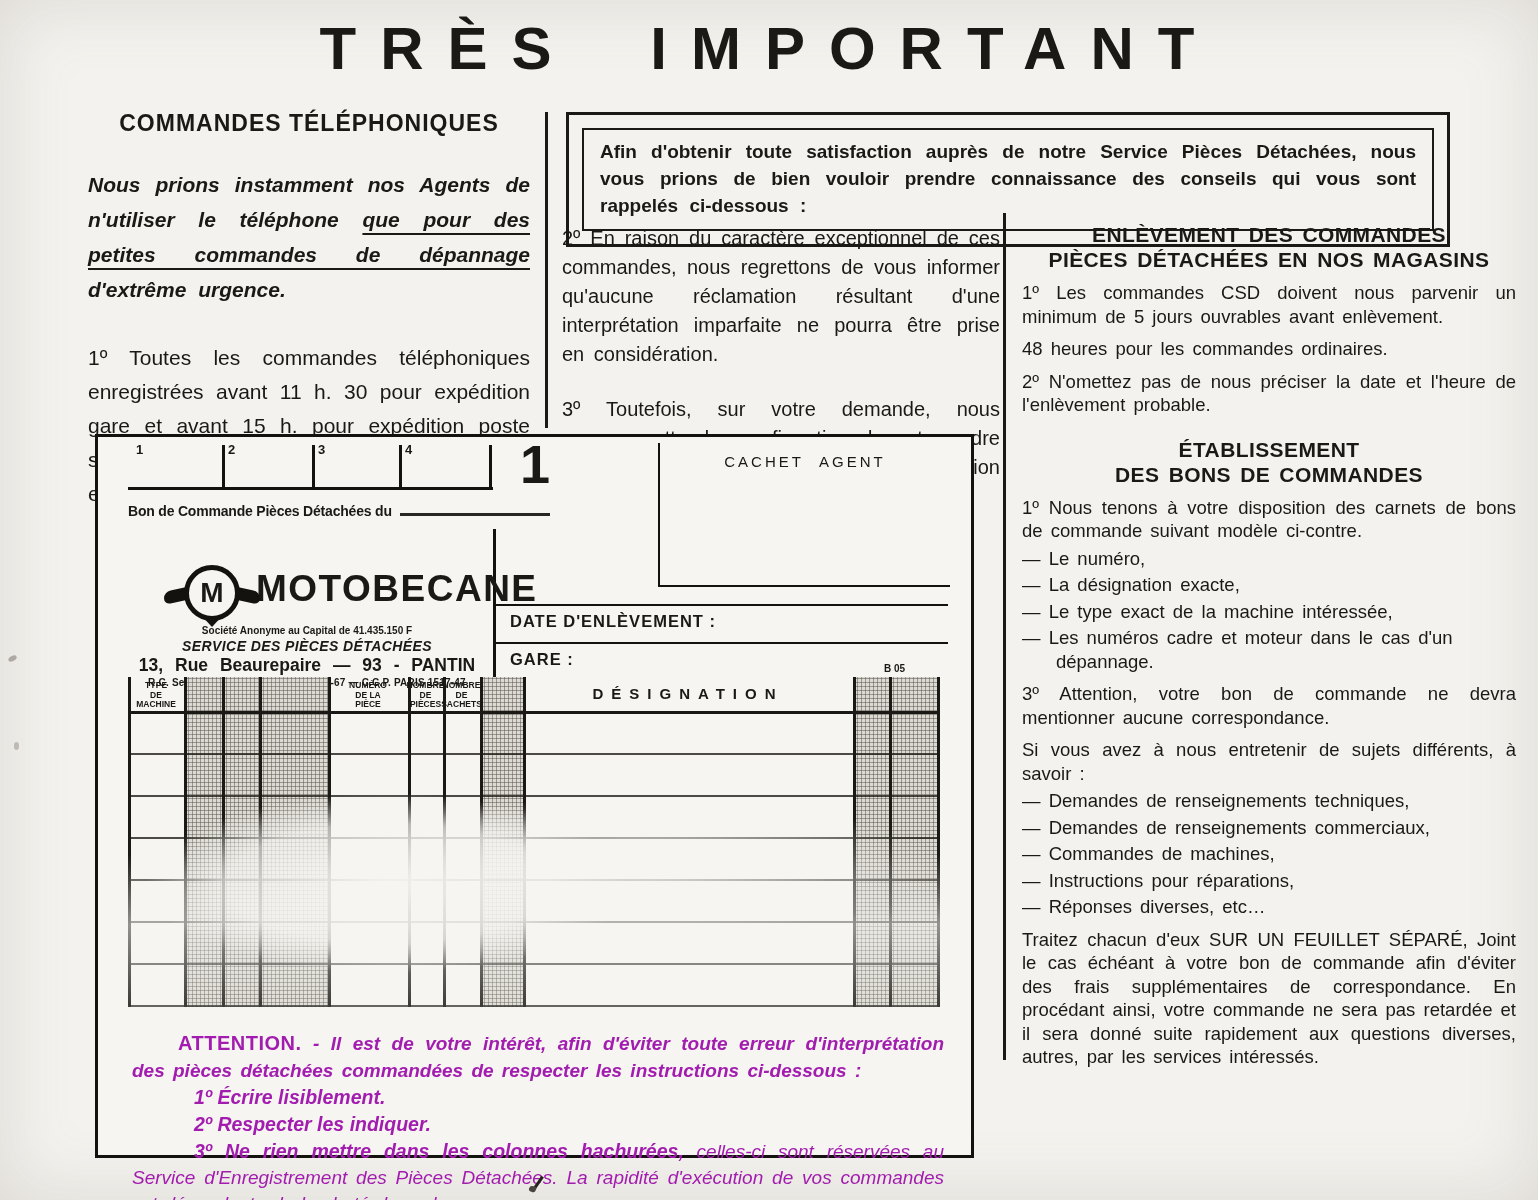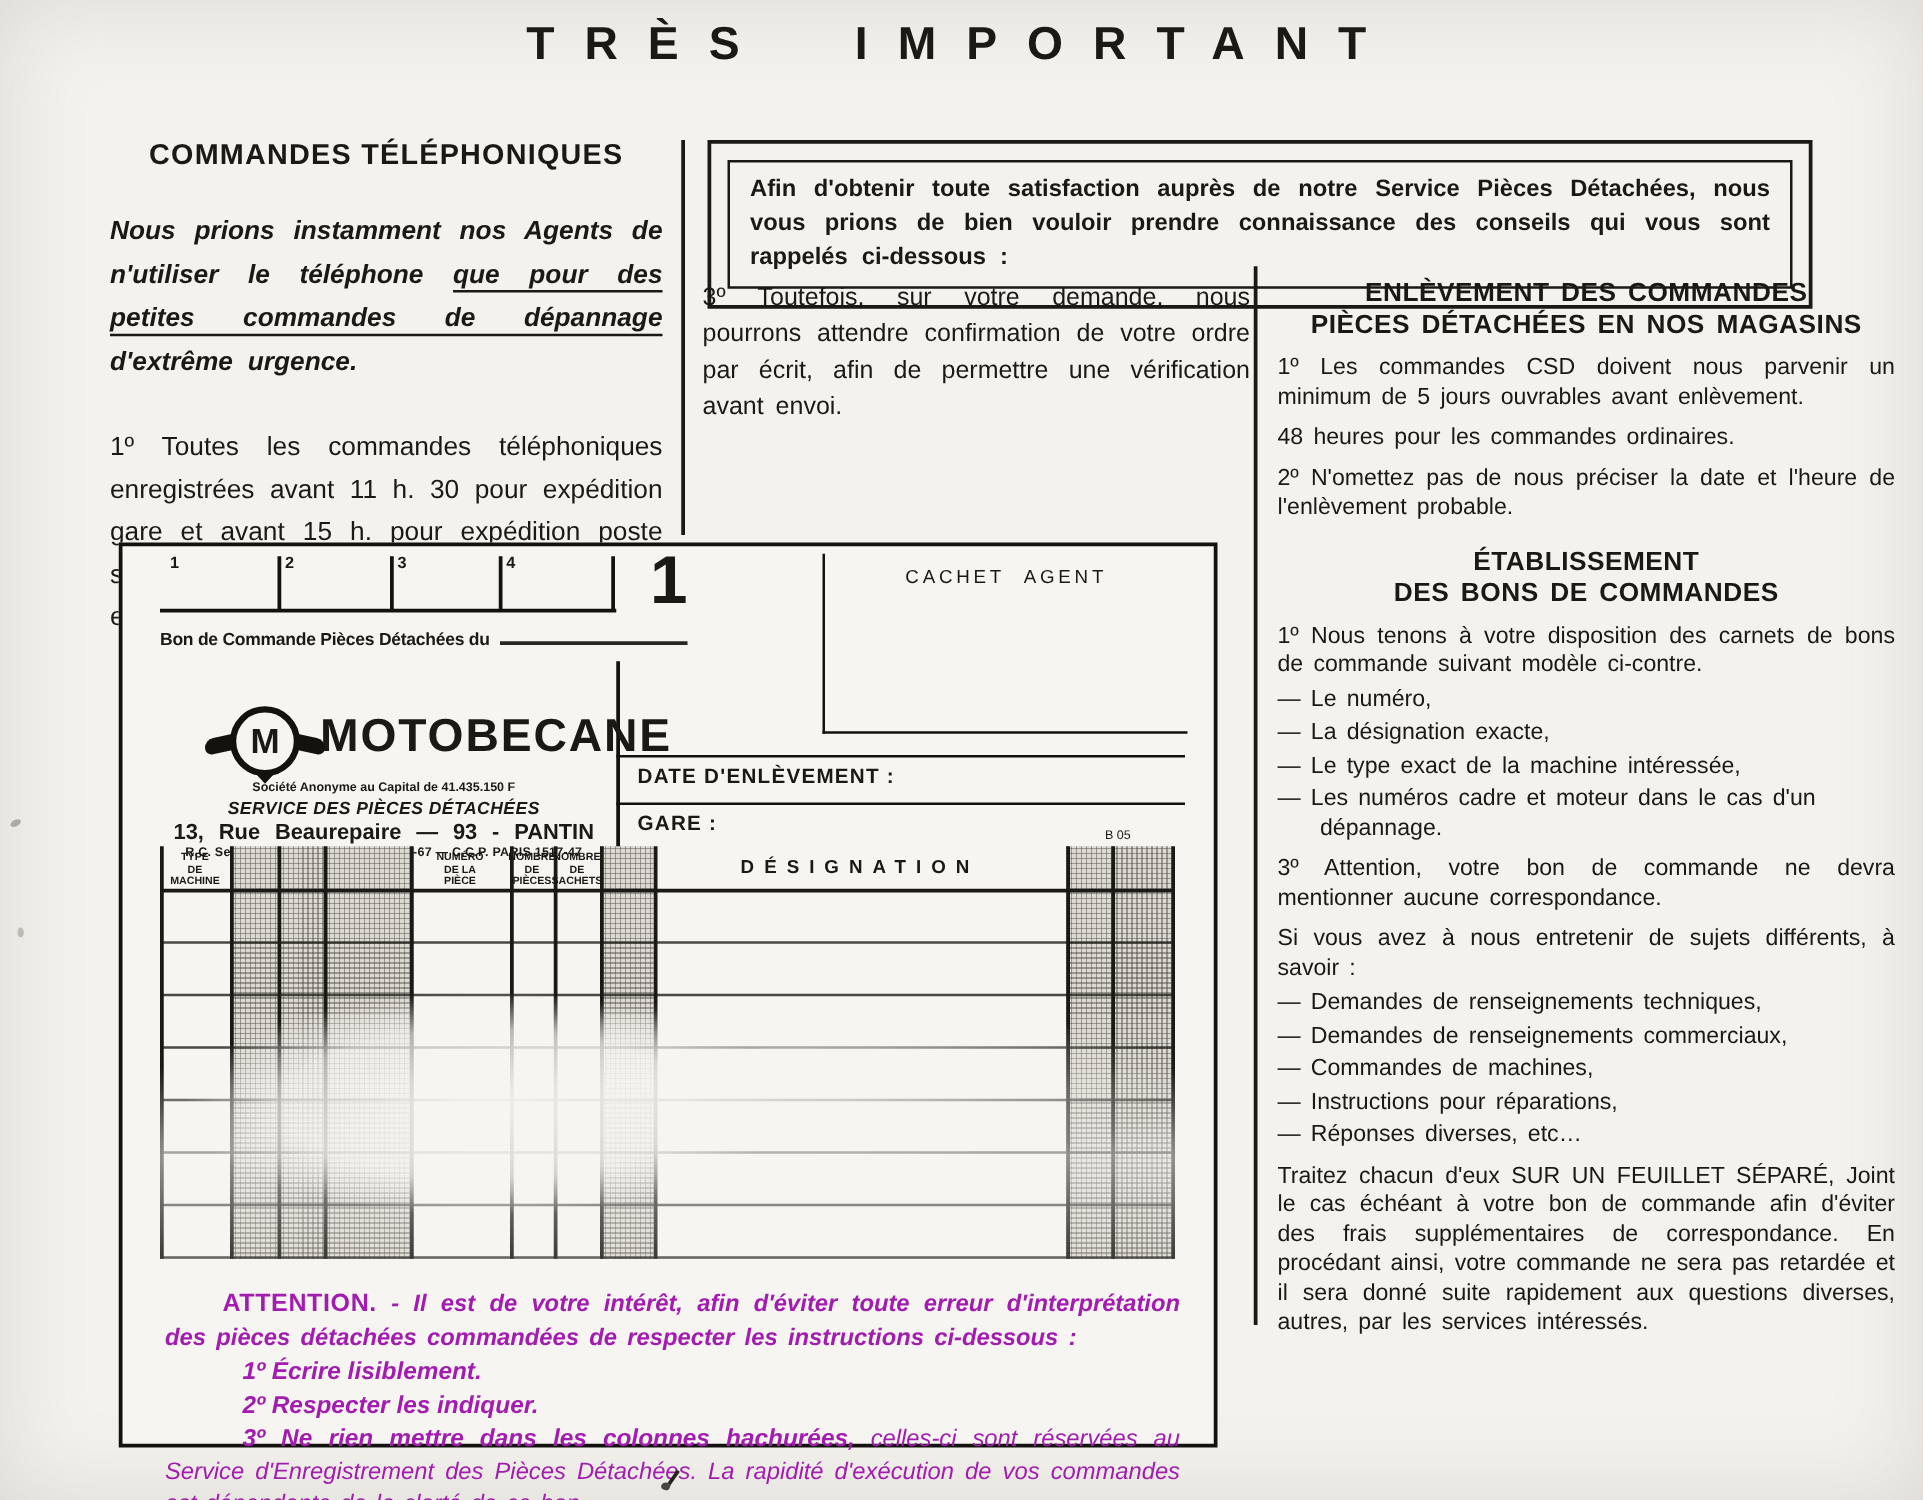--- a/index.html
+++ b/index.html
@@ -5,21 +5,21 @@
   html,body { margin:0; padding:0; background:#dddad4; }
   .page {
     position:relative; width:1538px; height:1200px; overflow:hidden;
     background:#f4f2ee; color:#1b1915;
     font-family:"Liberation Sans", sans-serif;
     box-shadow: inset 0 0 70px rgba(110,104,92,.18);
   }
   
   .title {
     position:absolute; top:14px; left:0; right:0; margin:0;
-    text-align:center; font-size:37px; font-weight:900;
+    text-align:center; font-size:60px; font-weight:900;
     letter-spacing:24px; word-spacing:34px; white-space:nowrap;
   }
   
   .col-left { position:absolute; left:88px; top:110px; width:442px; }
   .col-left h2 { margin:0; text-align:center; font-size:23px; font-weight:800; letter-spacing:1px; }
   .intro {
     margin:30px 0 0; font-style:italic; font-weight:600;
     font-size:21px; line-height:35px; text-align:justify; word-spacing:6px;
   }
   .intro .u { text-decoration:underline; text-decoration-thickness:2px; text-underline-offset:6px; }
@@ -58,21 +58,21 @@
   .big-one { left:422px; top:0; font-size:54px; font-weight:900; line-height:1; }
   .bon-line { left:30px; top:62px; font-size:14px; font-weight:800; letter-spacing:-.2px; white-space:nowrap; }
   .blank-line { display:inline-block; width:150px; height:14px; border-bottom:3px solid #2a2722; margin-left:8px; }
 
   .cachet { left:560px; top:6px; width:290px; height:142px; border-left:2px solid #14120f; border-bottom:2px solid #14120f; }
   .cachet-label { position:absolute; top:10px; left:0; right:0; text-align:center; font-size:15px; font-weight:400; letter-spacing:3px; word-spacing:9px; }
 
   .v-div { left:395px; top:92px; width:3px; height:153px; background:#14120f; }
   .h-line { left:395px; width:455px; height:2px; background:#14120f; }
   .date-label, .gare-label { left:412px; font-size:16.5px; font-weight:800; letter-spacing:1px; }
-  .b05 { left:786px; top:226px; font-size:10px; font-weight:400; }
+  .b05 { left:786px; top:226px; font-size:10px; font-weight:700; }
 
   .emblem { left:86px; top:128px; width:56px; height:56px; }
   .emblem .circle {
     position:absolute; inset:0; border:5px solid #14120f; border-radius:50%;
     box-sizing:border-box; display:flex; align-items:center; justify-content:center;
     font-size:28px; font-weight:900; background:#f6f5f1; z-index:2;
   }
   .emblem .wing { position:absolute; top:24px; width:26px; height:13px; background:#14120f; z-index:1; }
   .emblem .wing.l { left:-20px; transform:skewY(-12deg); border-radius:7px 0 0 7px; }
   .emblem .wing.r { right:-20px; transform:skewY(12deg); border-radius:0 7px 7px 0; }
@@ -136,20 +136,21 @@
   <div class="divider d1"></div>
   <div class="divider d2"></div>
 
   <div class="notice">
     <div class="notice-inner">
       <p>Afin d'obtenir toute satisfaction auprès de notre Service Pièces Détachées, nous vous prions de bien vouloir prendre connaissance des conseils qui vous sont rappelés ci-dessous :</p>
     </div>
   </div>
 
   <section class="col-mid">
+    <p>2º En raison du caractère exceptionnel de ces commandes, nous regrettons de vous informer qu'aucune réclamation résultant d'une interprétation imparfaite ne pourra être prise en considération.</p>
     <p>3º Toutefois, sur votre demande, nous pourrons attendre confirmation de votre ordre par écrit, afin de permettre une vérification avant envoi.</p>
   </section>
 
   <section class="col-right">
     <h3>ENLÈVEMENT DES COMMANDES
 PIÈCES DÉTACHÉES EN NOS MAGASINS</h3>
     <p>1º Les commandes CSD doivent nous parvenir un minimum de 5 jours ouvrables avant enlèvement.</p>
     <p>48 heures pour les commandes ordinaires.</p>
     <p>2º N'omettez pas de nous préciser la date et l'heure de l'enlèvement probable.</p>
 

